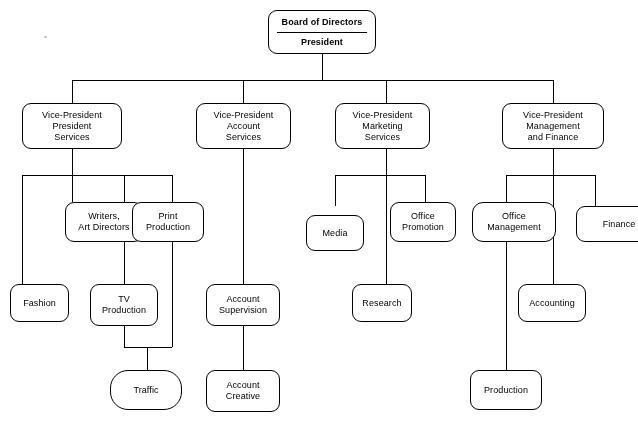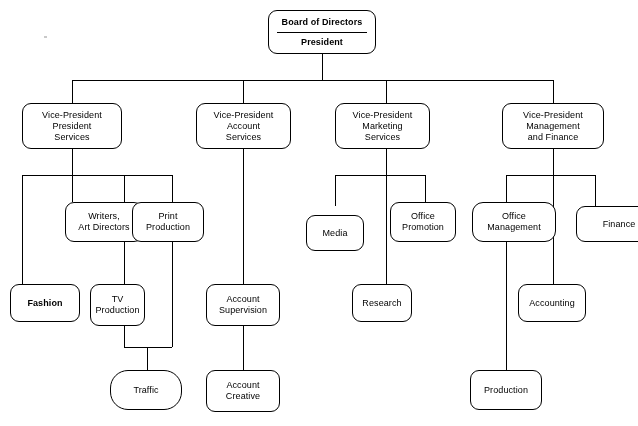--- a/index.html
+++ b/index.html
@@ -147,24 +147,24 @@
         <span class="line">Office</span>
         <span class="line">Promotion</span>
       </div>
       <div class="node" style="left: 472px; top: 202px; width: 84px; height: 40px; border-radius: 11px;">
         <span class="line">Office</span>
         <span class="line">Management</span>
       </div>
       <div class="node" style="left: 576px; top: 206px; width: 86px; height: 36px;">
         <span class="line">Finance</span>
       </div>
-      <div class="node" style="left: 10px; top: 284px; width: 70px; height: 38px; font-weight: bold;">
+      <div class="node" style="left: 10px; top: 284px; width: 59px; height: 38px;">
         <span class="line">Fashion</span>
       </div>
-      <div class="node" style="left: 90px; top: 284px; width: 55px; height: 42px;">
+      <div class="node" style="left: 90px; top: 284px; width: 68px; height: 42px;">
         <span class="line">TV</span>
         <span class="line">Production</span>
       </div>
       <div class="node" style="left: 206px; top: 284px; width: 74px; height: 42px;">
         <span class="line">Account</span>
         <span class="line">Supervision</span>
       </div>
       <div class="node" style="left: 352px; top: 284px; width: 60px; height: 38px;">
         <span class="line">Research</span>
       </div>

